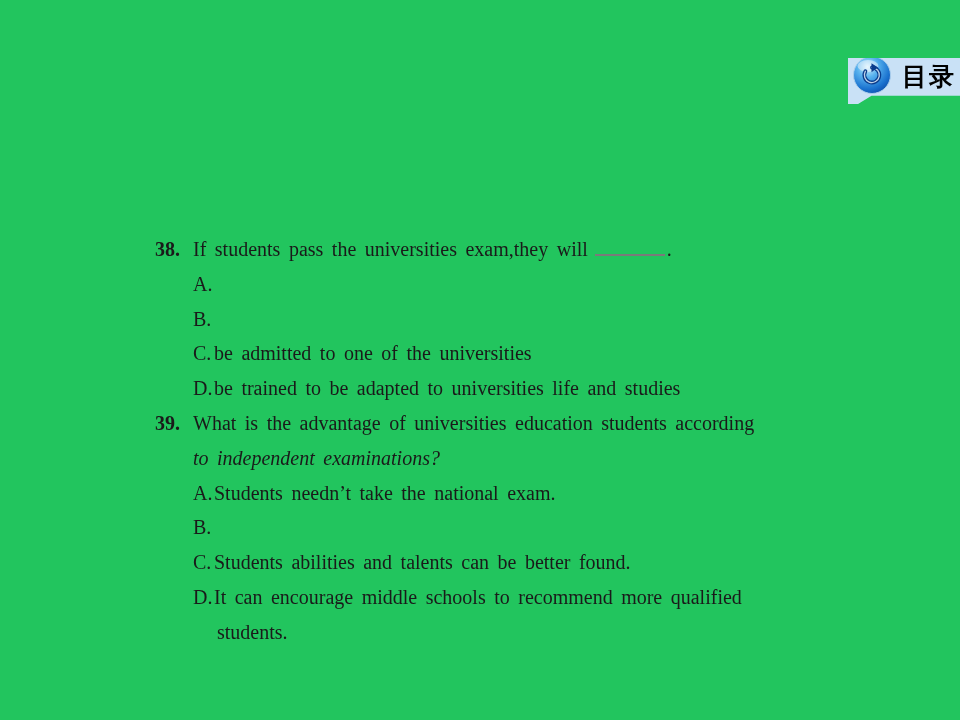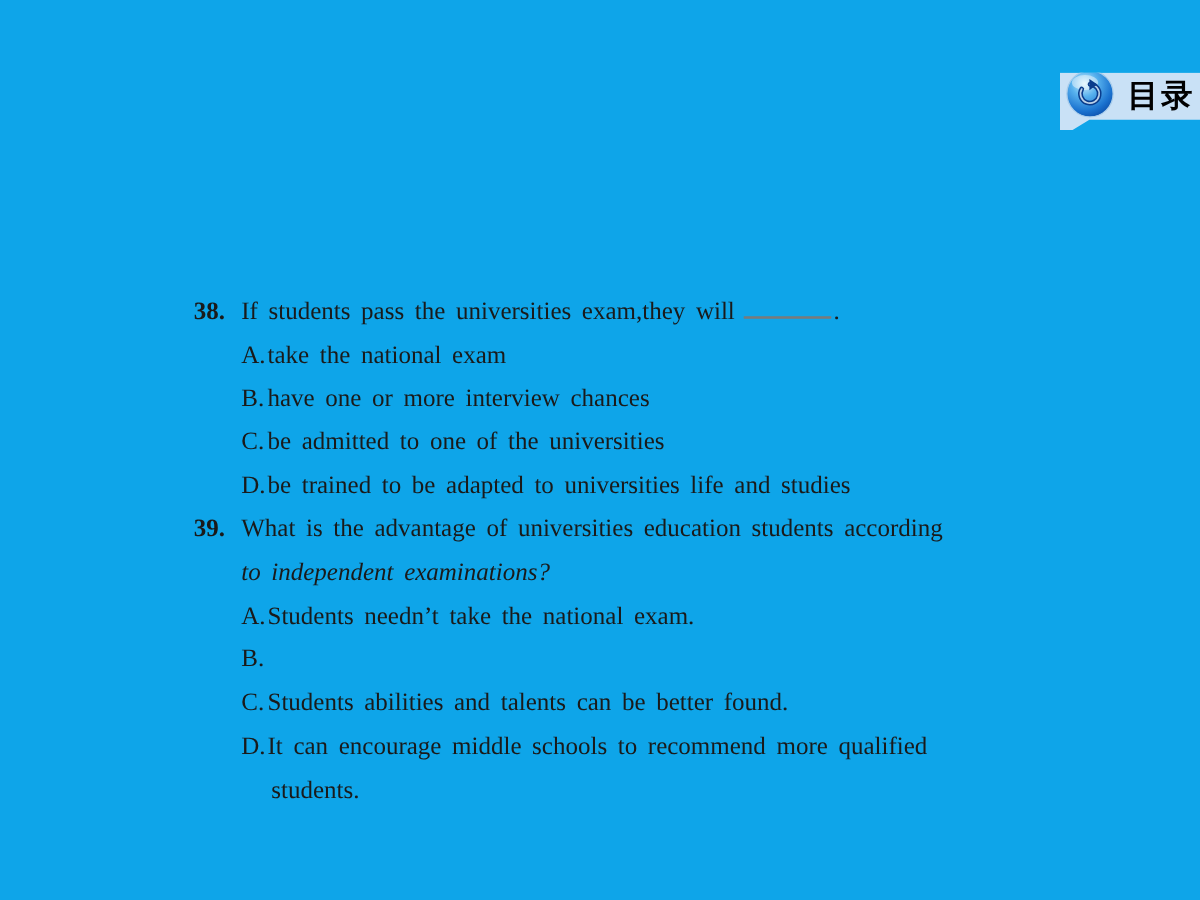--- a/index.html
+++ b/index.html
@@ -1,20 +1,20 @@
 <!DOCTYPE html>
 <html><head>
 <meta charset="utf-8">
 <style>
   html, body { margin: 0; padding: 0; }
   .slide {
     position: relative;
     width: 960px;
     height: 720px;
-    background: #0ea5e9;
+    background: #22c55e;
     overflow: hidden;
     font-family: "Liberation Serif", "DejaVu Serif", serif;
   }
 
   
   .toc-button {
     position: absolute;
     top: 58px;
     right: 0;
     width: 112px;
@@ -105,25 +105,23 @@
   </div>
 
   <div class="quiz">
 
     <div class="line">
       <span class="qnum">38.</span>
       <span><span>If students pass the universities exam,they will</span><span class="blank"></span><span>.</span></span>
     </div>
     <div class="line opt">
       <span class="olabel">A.</span>
-      <span>take the national exam</span>
     </div>
     <div class="line opt">
       <span class="olabel">B.</span>
-      <span>have one or more interview chances</span>
     </div>
     <div class="line opt">
       <span class="olabel">C.</span>
       <span>be admitted to one of the universities</span>
     </div>
     <div class="line opt">
       <span class="olabel">D.</span>
       <span>be trained to be adapted to universities life and studies</span>
     </div>
 

